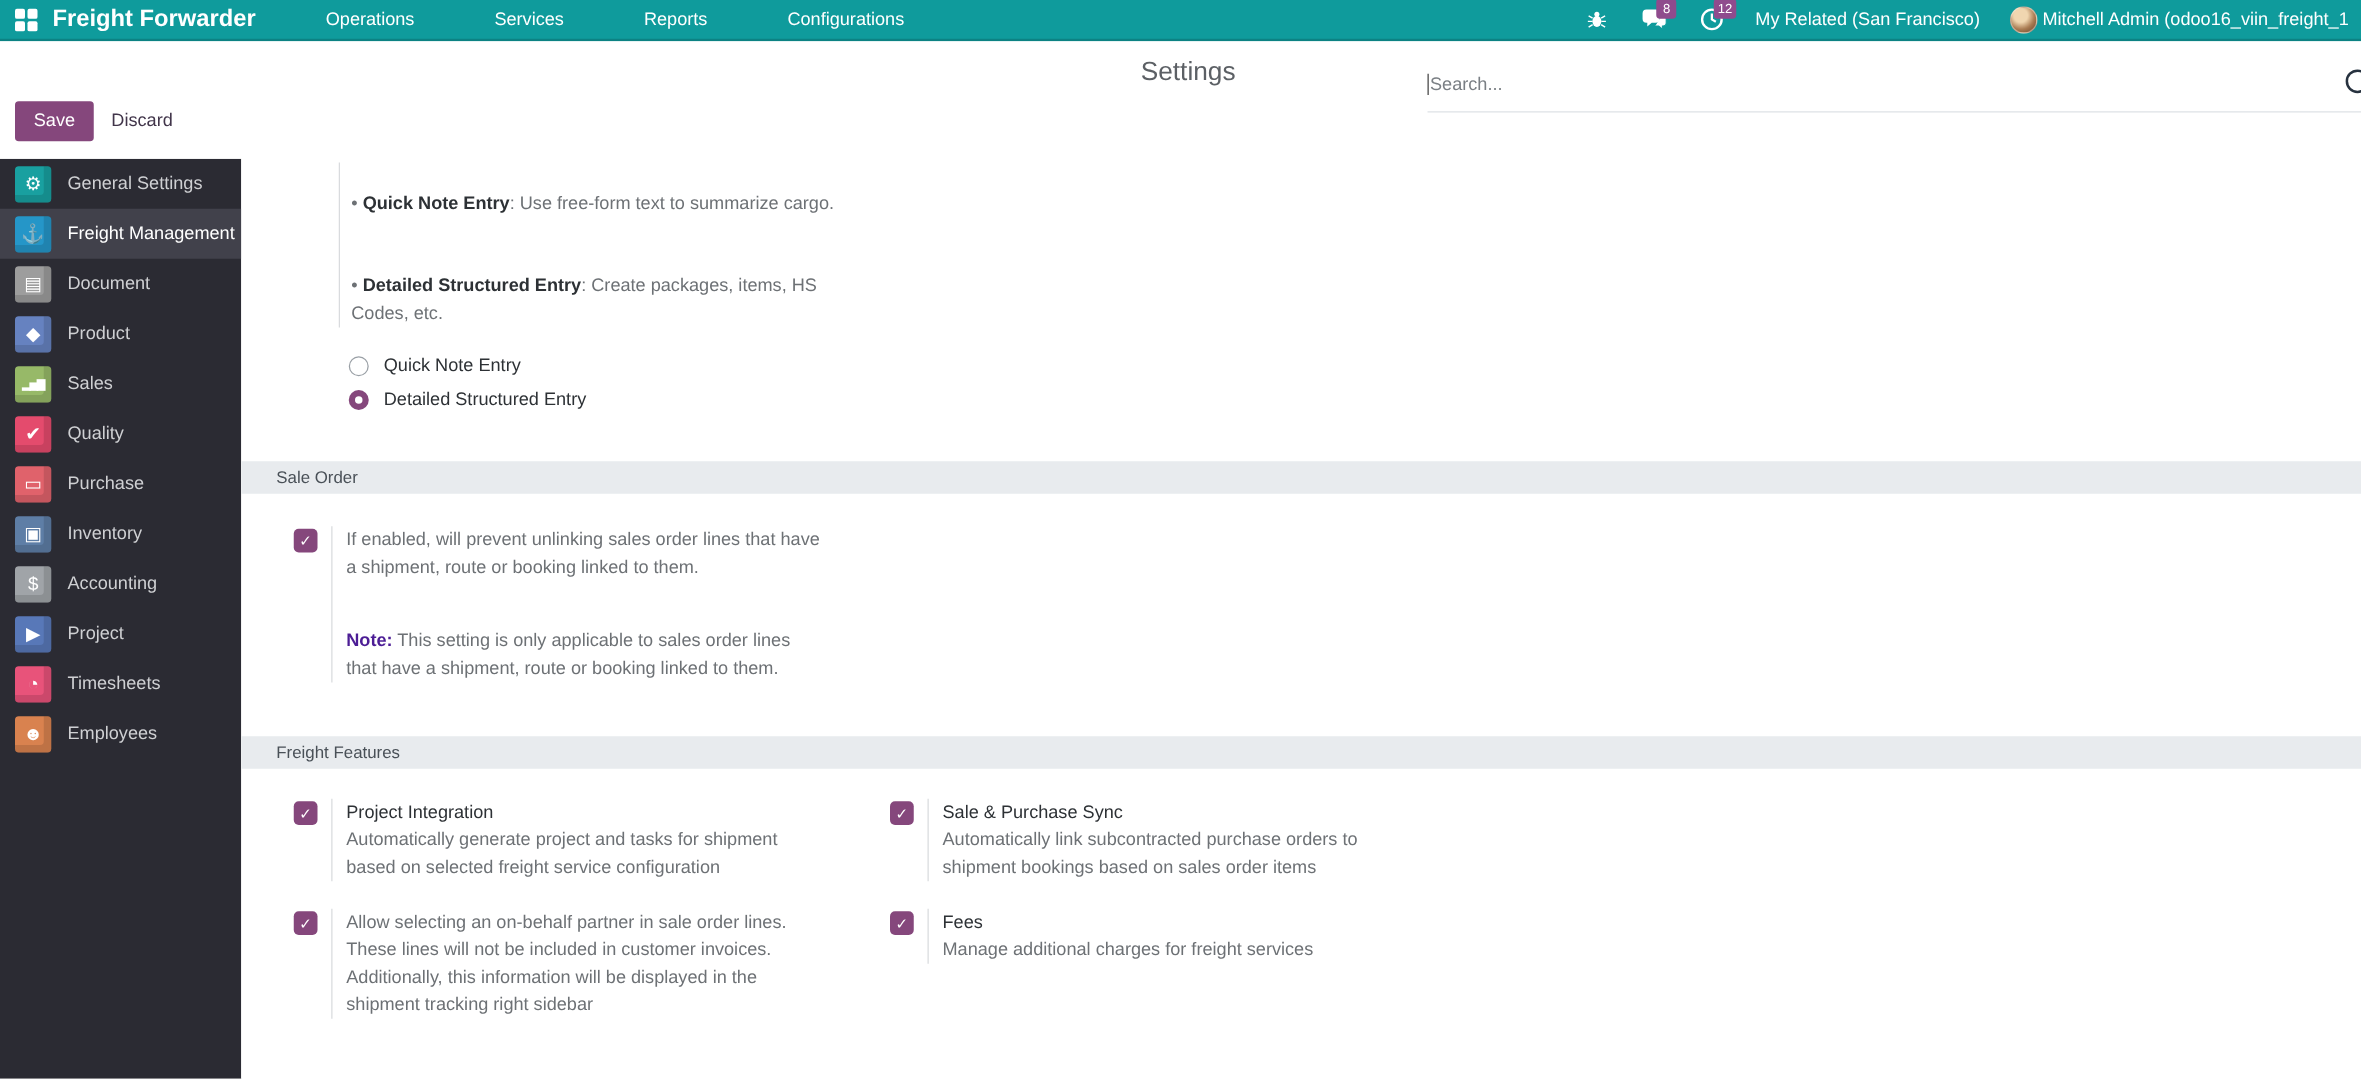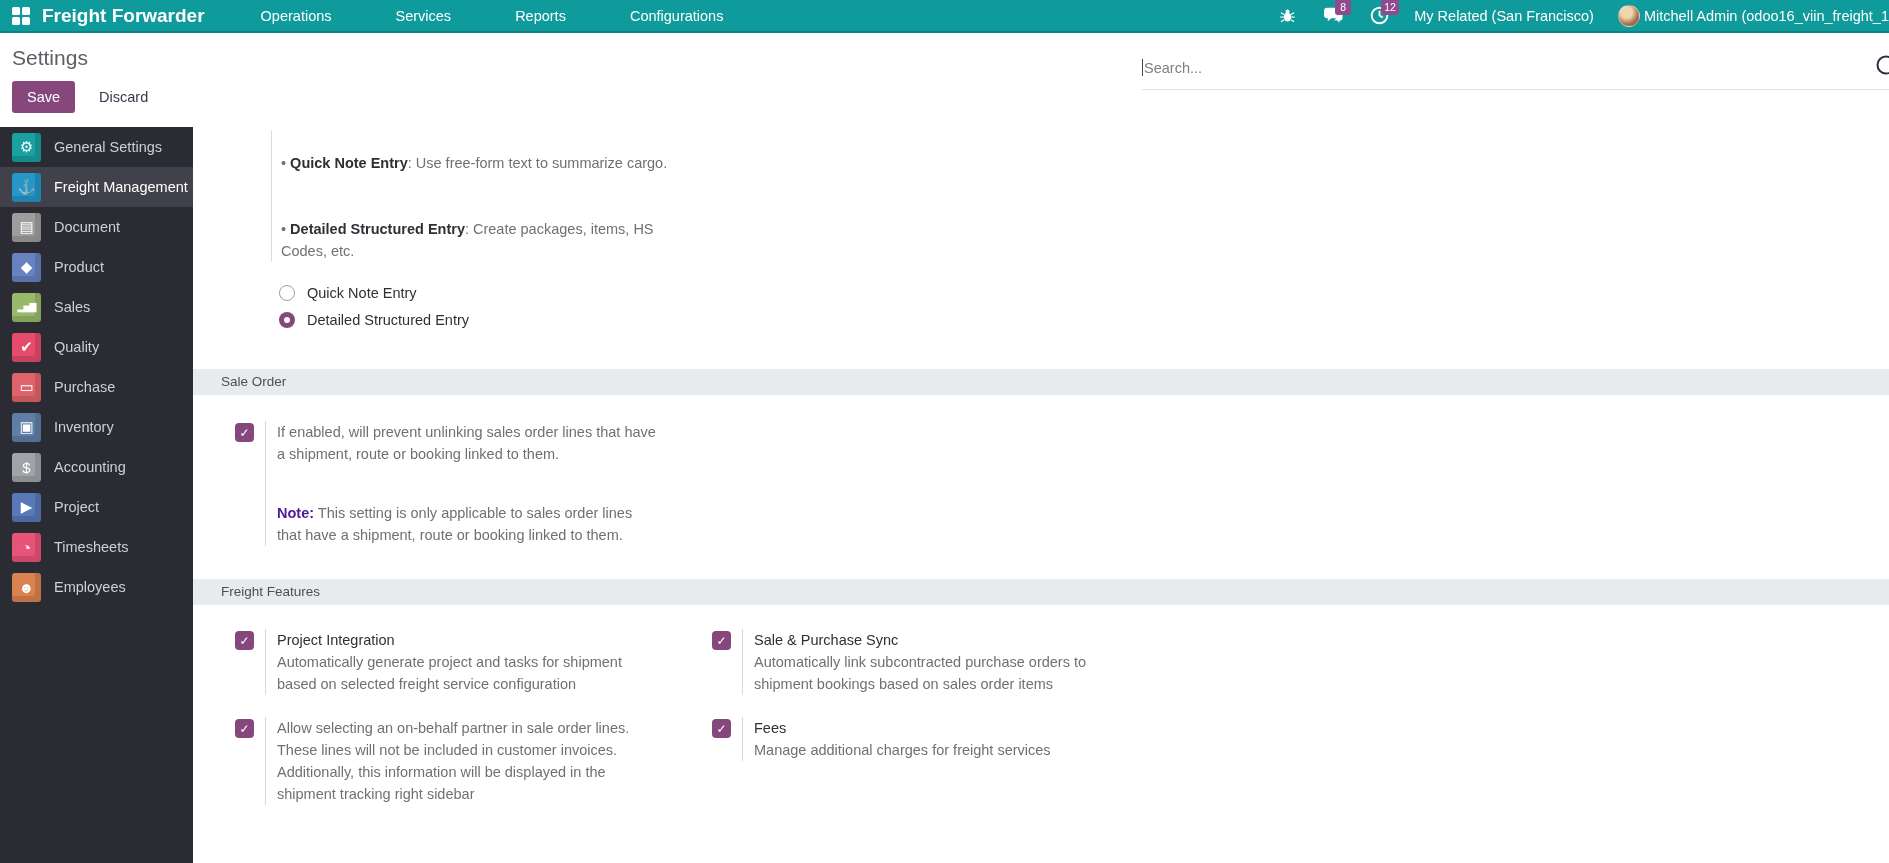--- a/index.html
+++ b/index.html
@@ -1,21 +1,21 @@
 <!DOCTYPE html>
 <html><head>
 <meta charset="utf-8">
 <style>
   * { margin:0; padding:0; box-sizing:border-box; }
   html,body { width:1889px; height:863px; overflow:hidden; background:#fff;
     font-family:"Liberation Sans", sans-serif; }
 
   
   .topbar { height:33px; background:#0f9b9c; border-bottom:2px solid #0c8283;
-    display:flex; align-items:center; color:#fff; padding:0 0 0 12px; }
+    display:flex; align-items:center; color:#fff; padding:0 10px 0 12px; }
   .apps-grid { width:18px; height:18px; display:grid; grid-template-columns:8px 8px;
     grid-template-rows:8px 8px; gap:2px; margin-right:12px; cursor:pointer; }
   .apps-grid span { background:#fff; border-radius:1.5px; }
   .brand { font-size:19px; font-weight:bold; margin-right:28px; white-space:nowrap; }
   .menu { display:flex; gap:36px; font-size:14.5px; }
   .menu-item { cursor:pointer; white-space:nowrap;margin-left:28px; }
   .systray { margin-left:auto; display:flex; align-items:center; gap:24px; padding-right:0; }
   .tray-icon { position:relative; width:22px; height:22px; display:flex;
     align-items:center; justify-content:center; cursor:pointer; }
   .badge { position:absolute; top:-6px; left:13px; min-width:16px; height:16px;
@@ -23,22 +23,22 @@
     padding:0 3px; color:#fff; }
   .company, .username { font-size:14.5px; white-space:nowrap; cursor:pointer; }
   .user-block { display:flex; align-items:center; gap:4px; overflow:hidden; flex:0 1 auto; }
   .avatar { width:22px; height:22px; border-radius:50%; flex:0 0 auto;
     background:radial-gradient(circle at 38% 32%, #f0d6b0 0 30%, #a97b52 60%, #5f3d24 100%);
     border:1px solid rgba(255,255,255,.4); }
   .username { overflow:hidden; }
 
   
   .control-panel { height:94px; background:#fff; position:relative; }
-  .page-title { font-size:21px; color:#5c6065; padding:13px 0 0 12px; }
-  .cp-buttons { display:flex; align-items:center; gap:14px; margin:11px 0 0 12px; }
+  .page-title { font-size:21px; color:#5c6065; padding:13px 0 0 12px;text-align:center; }
+  .cp-buttons { display:flex; align-items:center; gap:4px; margin:11px 0 0 12px; }
   .btn-save { background:#85477c; color:#fff; border:none; font-size:14.5px;
     padding:8px 15px; border-radius:3px; cursor:pointer;
     font-family:"Liberation Sans", sans-serif; }
   .btn-discard { background:none; border:none; color:#41354a; font-size:14.5px;
     padding:8px 10px; cursor:pointer; font-family:"Liberation Sans", sans-serif; }
   .searchbox { position:absolute; top:13px; right:0; width:747px; height:44px;
     border-bottom:1px solid #dee2e6; display:flex; align-items:center; }
   .caret { width:1px; height:17px; background:#444; margin-right:1px; }
   .search-input { flex:1; border:none; outline:none; font-size:14.5px; color:#333;
     font-family:"Liberation Sans", sans-serif; }
@@ -243,21 +243,21 @@
       <div class="setting-text">
         <div class="setting-desc">If enabled, will prevent unlinking sales order lines that have
 a shipment, route or booking linked to them.</div>
         <div class="setting-note">
           <b>Note:</b><span> This setting is only applicable to sales order lines
 that have a shipment, route or booking linked to them.</span>
         </div>
       </div>
     </div>
 
-    <div class="section-band" style="margin-top:33px">Freight Features</div>
+    <div class="section-band" style="margin-top:43px">Freight Features</div>
 
     <div class="features-grid">
       <div class="setting">
         <span class="checkbox">✓</span>
         <div class="setting-text">
           <div class="setting-label">Project Integration</div>
           <div class="setting-desc">Automatically generate project and tasks for shipment
 based on selected freight service configuration</div>
         </div>
       </div>

